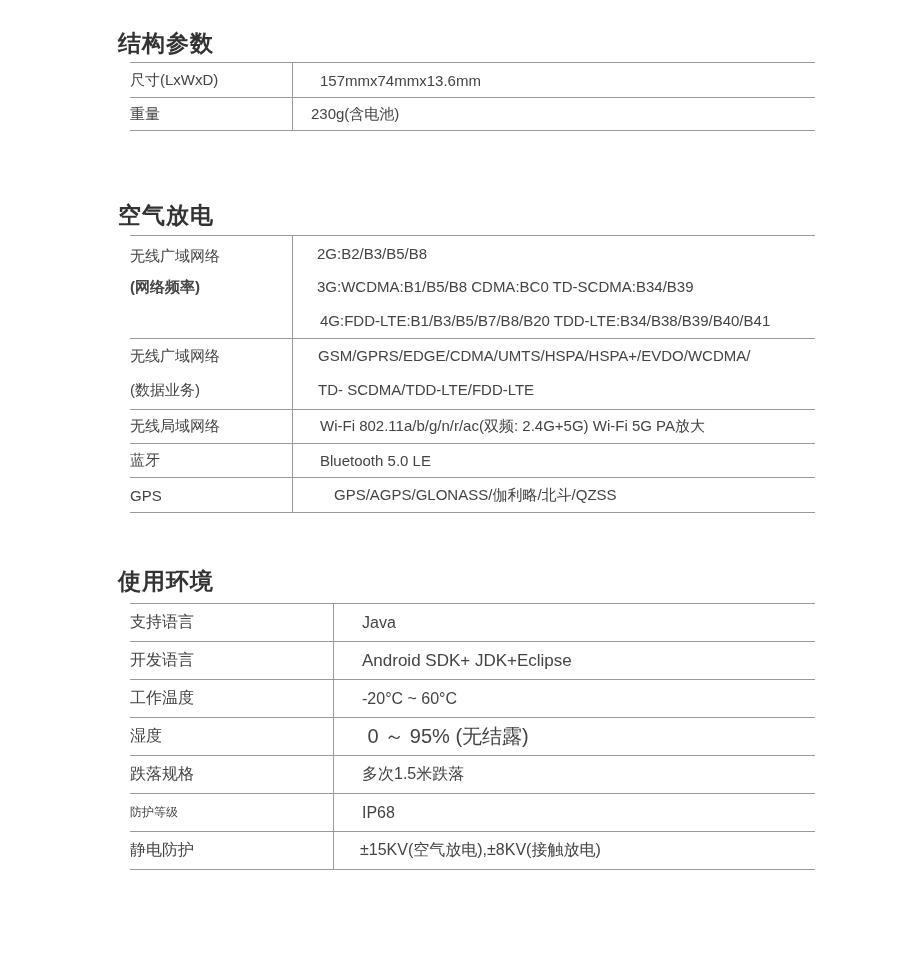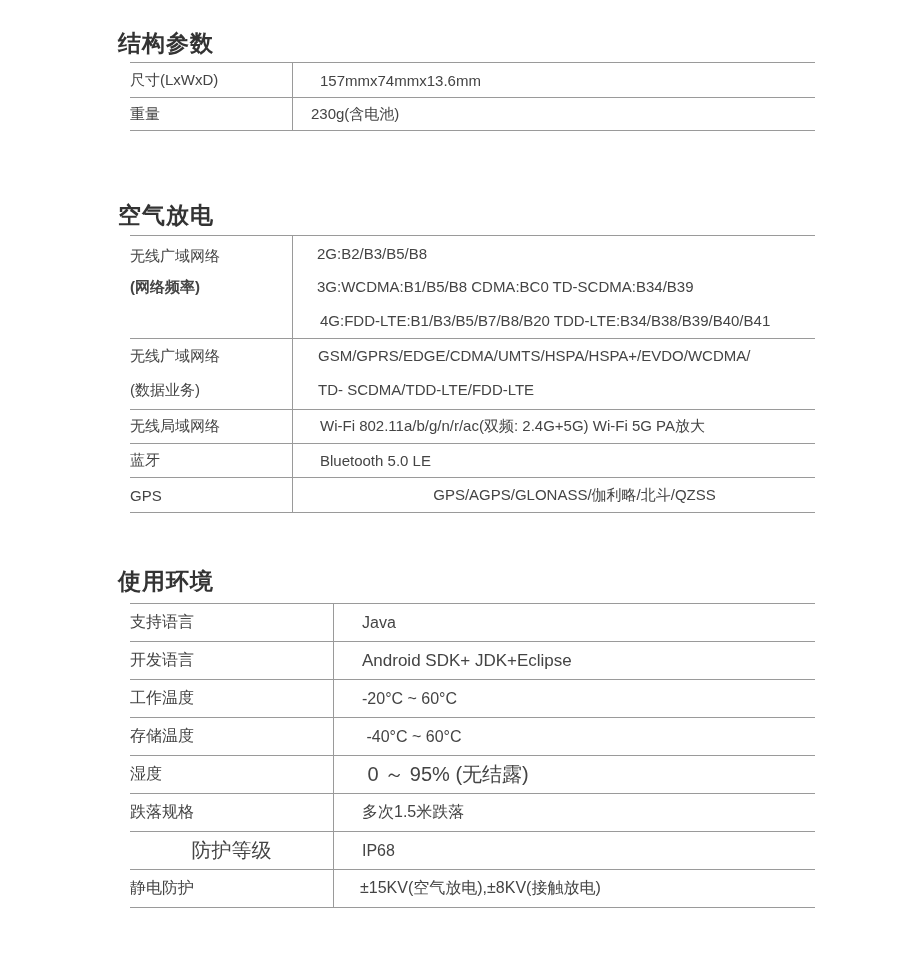--- a/index.html
+++ b/index.html
@@ -59,21 +59,21 @@
     <tr style="height:34px;">
       <td class="label">无线局域网络</td>
       <td class="value" style="padding-left:27px;">Wi-Fi 802.11a/b/g/n/r/ac(双频: 2.4G+5G) Wi-Fi 5G PA放大</td>
     </tr>
     <tr style="height:34px;">
       <td class="label">蓝牙</td>
       <td class="value" style="padding-left:27px;">Bluetooth 5.0 LE</td>
     </tr>
     <tr style="height:35px;">
       <td class="label">GPS</td>
-      <td class="value" style="padding-left:41px;text-align:center;">GPS/AGPS/GLONASS/伽利略/北斗/QZSS</td>
+      <td class="value" style="padding-left:41px;">GPS/AGPS/GLONASS/伽利略/北斗/QZSS</td>
     </tr>
   </tbody>
     </table>
 </div>
 
 <div class="section" style="top:566px;">
   <h2 class="section-title">使用环境</h2>
   <table class="spec" style="top:37px;">
     <tbody>
         <tr style="height:38px;">
@@ -82,33 +82,29 @@
     </tr>
     <tr style="height:38px;">
       <td class="label" style="width:203px; font-size:16px;">开发语言</td>
       <td class="value" style="padding-left:28px; font-size:17px;">Android SDK+ JDK+Eclipse</td>
     </tr>
     <tr style="height:38px;">
       <td class="label" style="font-size:16px;">工作温度</td>
       <td class="value" style="padding-left:28px; font-size:16px;">-20°C ~ 60°C</td>
     </tr>
     <tr style="height:38px;">
-      <td class="label" style="font-size:16px;">存储温度</td>
-      <td class="value" style="padding-left:28px; font-size:16px; white-space:pre;"> -40°C ~ 60°C</td>
-    </tr>
-    <tr style="height:38px;">
       <td class="label" style="font-size:16px;">湿度</td>
       <td class="value" style="padding-left:28px; font-size:20px; white-space:pre;"> 0 ～ 95% (无结露)</td>
     </tr>
     <tr style="height:38px;">
       <td class="label" style="font-size:16px;">跌落规格</td>
       <td class="value" style="padding-left:28px; font-size:16px;">多次1.5米跌落</td>
     </tr>
     <tr style="height:38px;">
-      <td class="label" style="font-size:20px;text-align:center;">防护等级</td>
+      <td class="label" style="font-size:12px;">防护等级</td>
       <td class="value" style="padding-left:28px; font-size:16px;">IP68</td>
     </tr>
     <tr style="height:38px;">
       <td class="label" style="font-size:16px;">静电防护</td>
       <td class="value" style="padding-left:26px; font-size:16px;">±15KV(空气放电),±8KV(接触放电)</td>
     </tr>
   </tbody>
     </table>
 </div>
 

